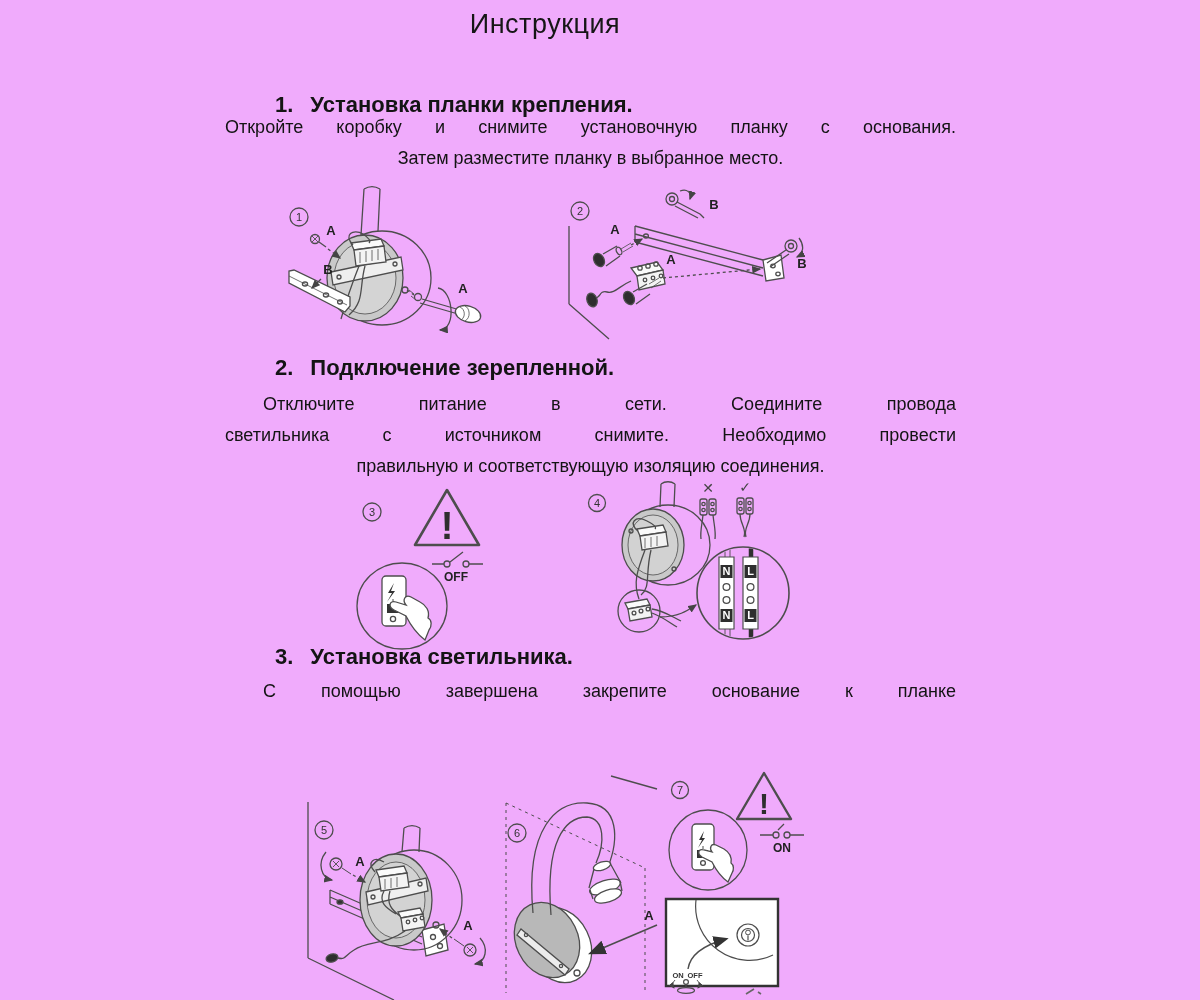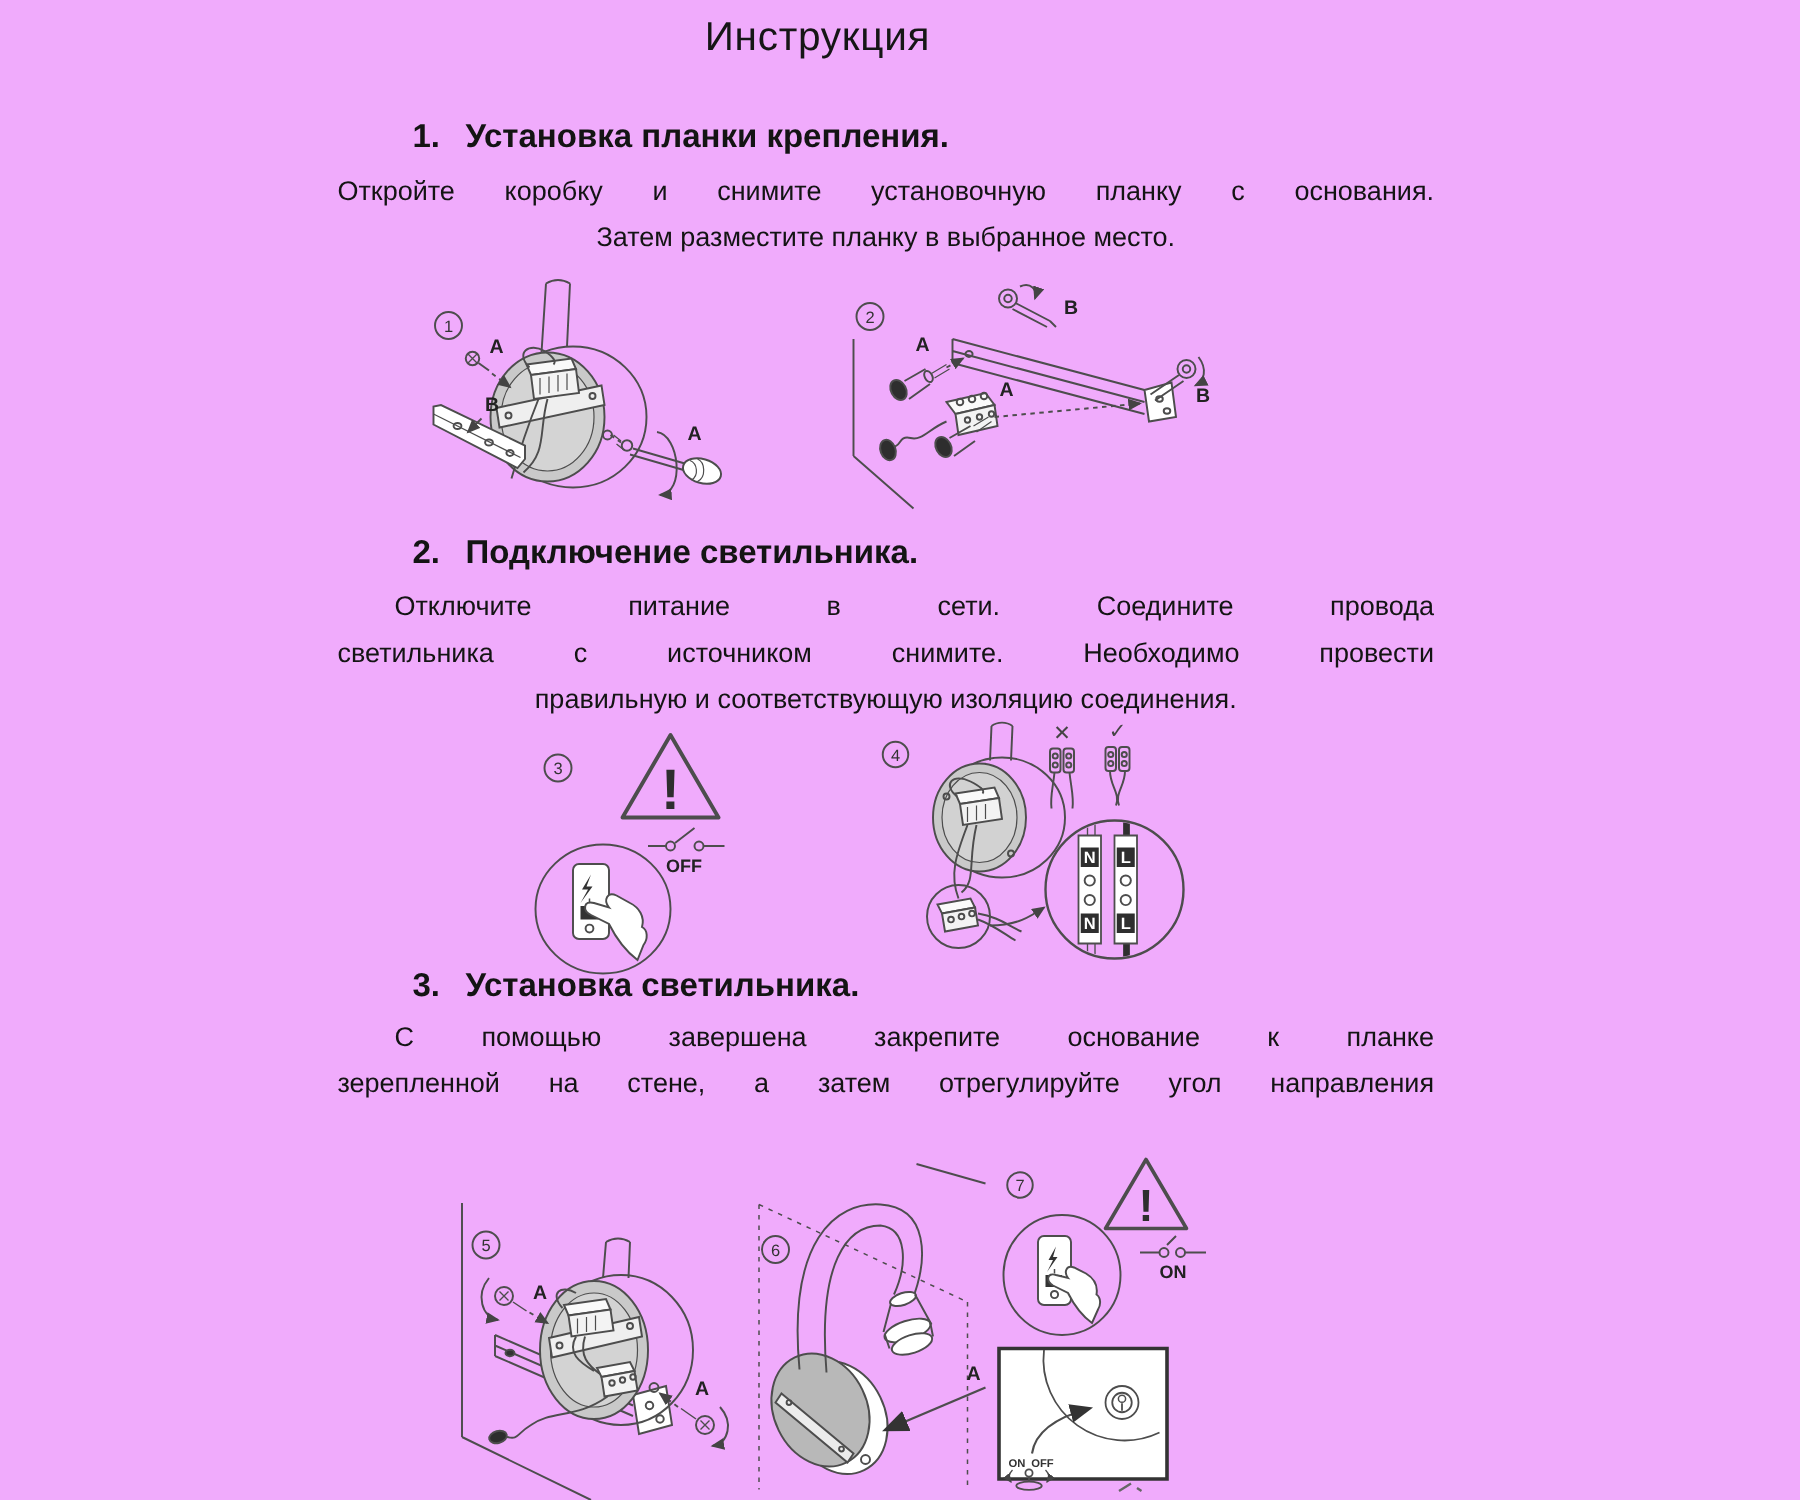--- a/index.html
+++ b/index.html
@@ -42,21 +42,21 @@
         <path d="M0,0 L7,3 L0,6 Z" fill="#444"></path>
       </marker>
       <marker id="arrB" viewBox="0 0 12 10" markerWidth="12" markerHeight="10" refX="9" refY="4.5" orient="auto">
         <path d="M0,0 L11,4.5 L0,9 Z" fill="#333"></path>
       </marker>
     </defs>
   </svg>
 
   <div class="title">Инструкция</div>
 
-  <div class="heading" style="top:78px">
+  <div class="heading" style="top:92px">
     <span class="num">1.</span><span>Установка планки крепления.</span>
   </div>
   <div class="para" style="top:112px">
     <div class="jline">Откройте коробку и снимите установочную планку с основания.</div>
     <div class="lline">Затем разместите планку в выбранное место.</div>
   </div>
 
   <svg class="fig" style="left:255px;top:183px" width="260" height="152" viewBox="0 0 260 152">
     <g fill="none" stroke="#4d4d4d" stroke-width="1.3">
       <circle cx="44" cy="34" r="9"></circle>
@@ -136,21 +136,21 @@
       <path d="M110,94 L207,85" stroke-dasharray="3 3" marker-end="url(#arr)"></path>
     </g>
     <text class="badge" x="27" y="31">2</text>
     <text class="lbl" x="62" y="50">A</text>
     <text class="lbl" x="118" y="80">A</text>
     <text class="lbl" x="161" y="25">B</text>
     <text class="lbl" x="249" y="84">B</text>
   </svg>
 
   <div class="heading" style="top:355px">
-    <span class="num">2.</span><span>Подключение светильника.</span>
+    <span class="num">2.</span><span>Подключение зерепленной.</span>
   </div>
   <div class="para" style="top:389px">
     <div class="jline indent">Отключите питание в сети. Соедините провода</div>
     <div class="jline">светильника с источником снимите. Необходимо провести</div>
     <div class="lline">правильную и соответствующую изоляцию соединения.</div>
   </div>
 
   <svg class="fig" style="left:330px;top:482px" width="180" height="168" viewBox="0 0 180 168">
     <g fill="none" stroke="#4d4d4d" stroke-width="1.3">
       <circle cx="42" cy="30" r="9"></circle>
@@ -239,21 +239,20 @@
     <text class="term" x="175.5" y="96">L</text>
     <text class="term" x="151.5" y="140">N</text>
     <text class="term" x="175.5" y="140">L</text>
   </svg>
 
   <div class="heading" style="top:644px">
     <span class="num">3.</span><span>Установка светильника.</span>
   </div>
   <div class="para" style="top:676px">
     <div class="jline indent">С помощью завершена закрепите основание к планке</div>
-    <div class="jline">зерепленной на стене, а затем отрегулируйте угол направления</div>
   </div>
 
   <svg class="fig" style="left:272px;top:770px" width="248" height="230" viewBox="0 0 248 230">
     <g fill="none" stroke="#4d4d4d" stroke-width="1.3">
       <circle cx="52" cy="60" r="9"></circle>
       <path d="M36,32 L36,188 M36,188 L122,230"></path>
       <path d="M58,120 L150,160 M58,134 L150,174 M58,120 L58,134 M58,127 L150,167"></path>
       <path d="M150,160 L172,154 L176,180 L154,186 Z" fill="#ffffff"></path>
       <circle cx="161" cy="167" r="2.5"></circle>
         <circle cx="168" cy="176" r="2.5"></circle>

